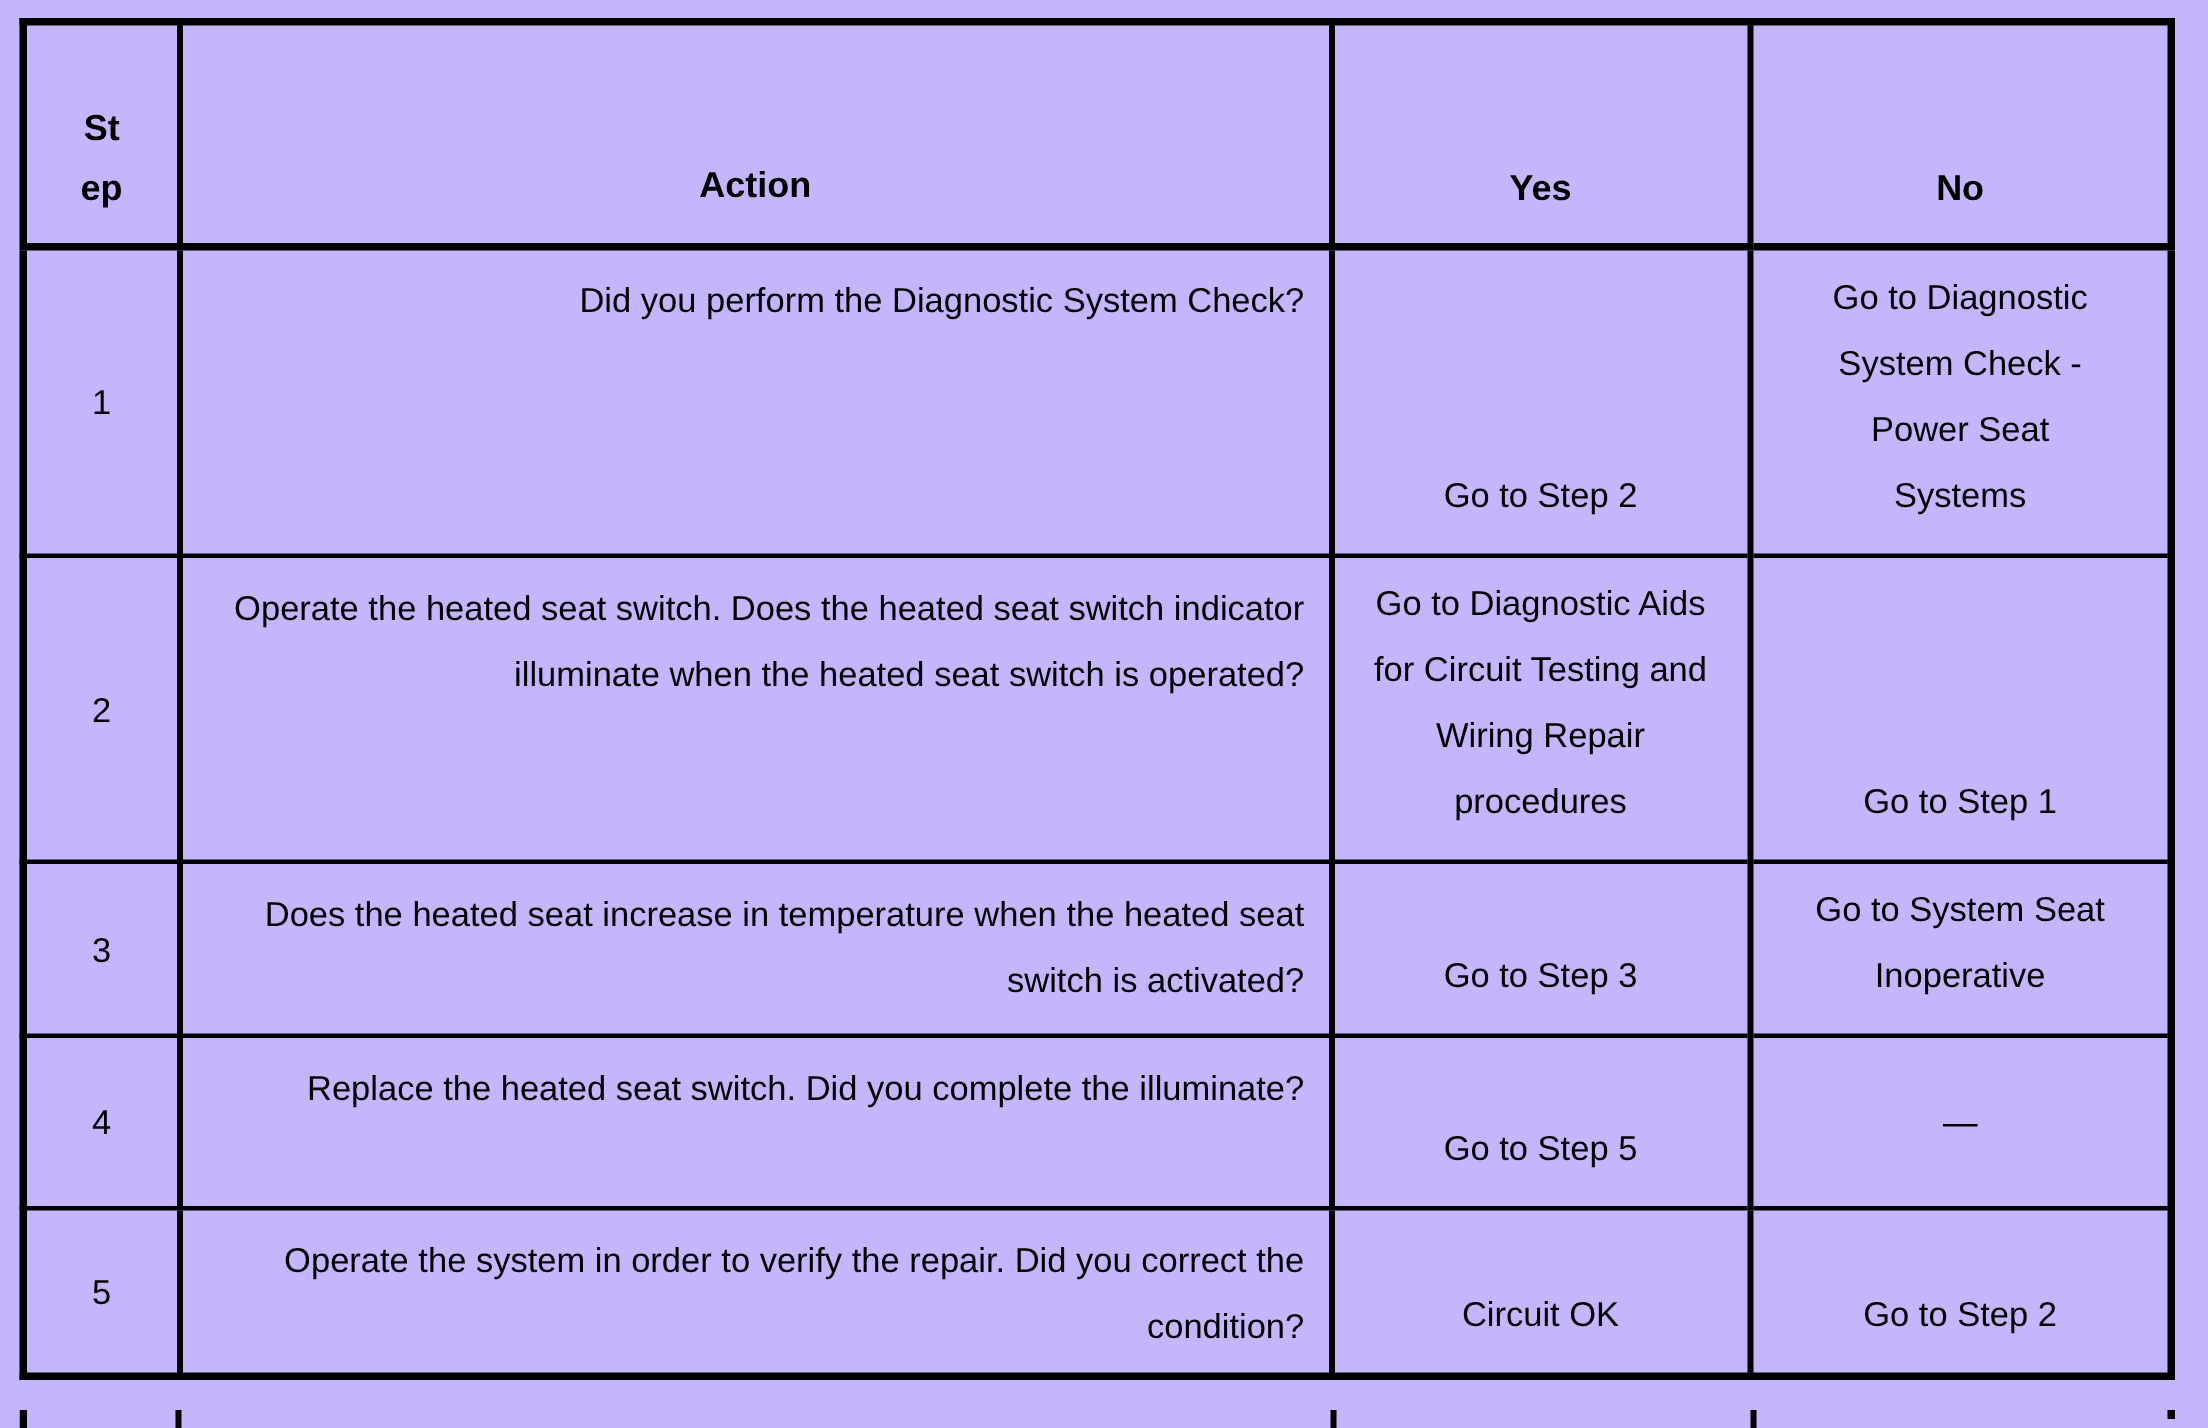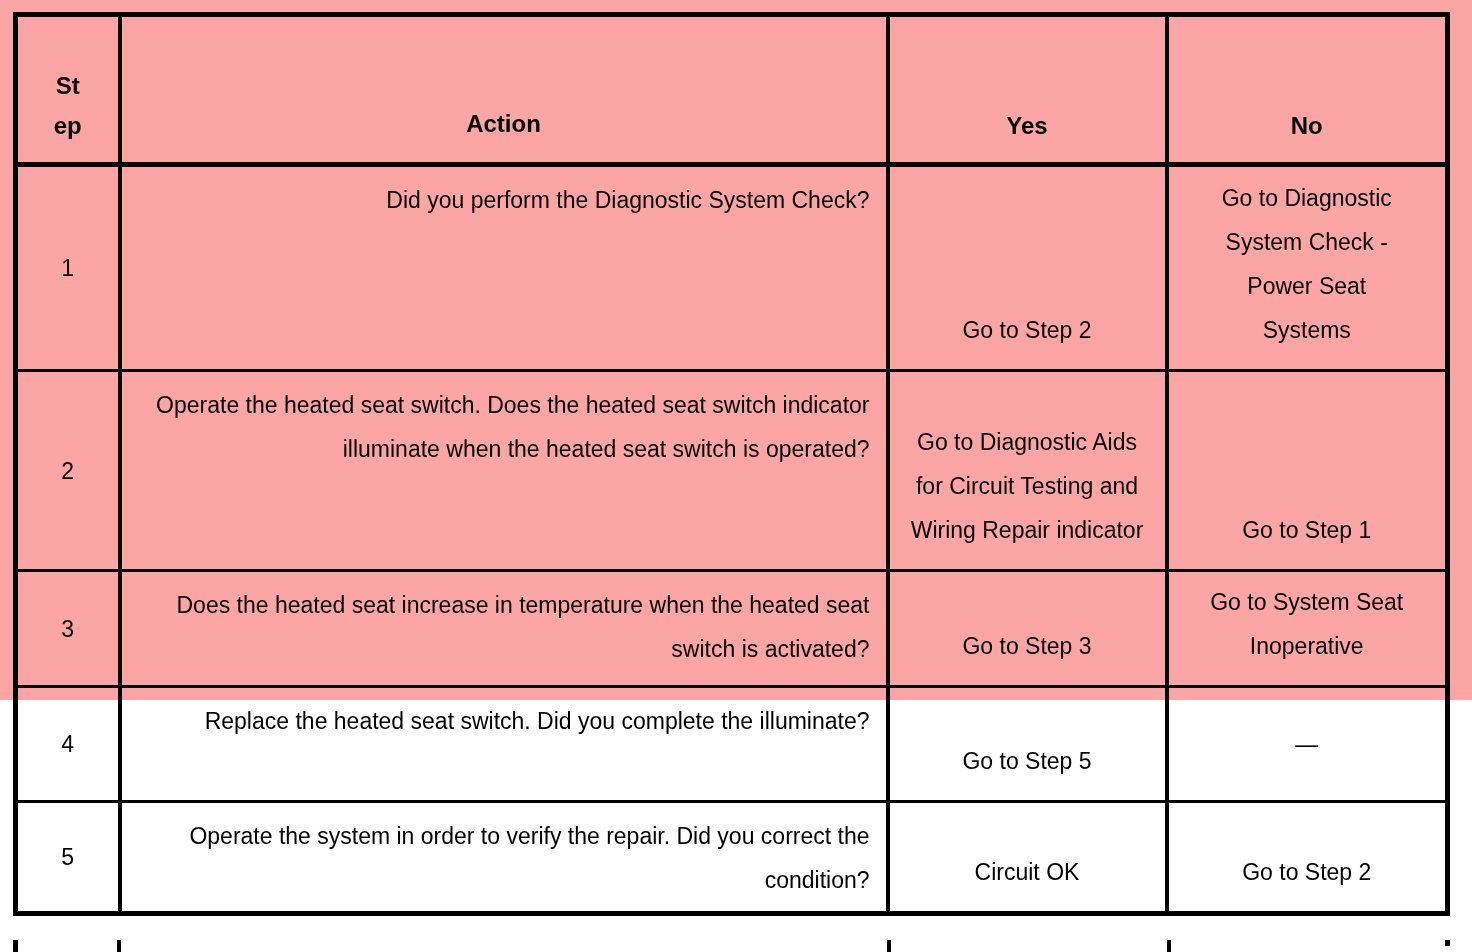--- a/index.html
+++ b/index.html
@@ -8,22 +8,22 @@
     background: #ffffff;
     width: 1472px;
     height: 952px;
     overflow: hidden;
     font-family: "Liberation Sans", "DejaVu Sans", sans-serif;
     color: #000000;
   }
   .page {
     position: relative;
     width: 1472px;
-    height: 700px;
-    background: #fca5a5;
+    height: 952px;
+    background: #c4b5fd;
   }
   table.diag {
     position: absolute;
     left: 13px;
     top: 12px;
     border-collapse: collapse;
     table-layout: fixed;
     width: 1437px;
     border: 5px solid #000;
     font-size: 23px;
@@ -137,21 +137,21 @@
         <td class="cell-action">Did you perform the Diagnostic System Check?</td>
         <td class="cell-yes">Go to Step 2</td>
         <td class="cell-no">
           <span class="wrap-inline w-190">Go to Diagnostic System Check - Power Seat Systems</span>
         </td>
       </tr>
       <tr class="r2">
         <td class="cell-step">2</td>
         <td class="cell-action">Operate the heated seat switch. Does the heated seat switch indicator illuminate when the heated seat switch is operated?</td>
         <td class="cell-yes">
-          <span class="wrap-inline w-238">Go to Diagnostic Aids for Circuit Testing and Wiring Repair indicator</span>
+          <span class="wrap-inline w-238">Go to Diagnostic Aids for Circuit Testing and Wiring Repair procedures</span>
         </td>
         <td class="cell-no">Go to Step 1</td>
       </tr>
       <tr class="r3">
         <td class="cell-step">3</td>
         <td class="cell-action">Does the heated seat increase in temperature when the heated seat switch is activated?</td>
         <td class="cell-yes">Go to Step 3</td>
         <td class="cell-no">
           <span class="wrap-inline w-200">Go to System Seat Inoperative</span>
         </td>

